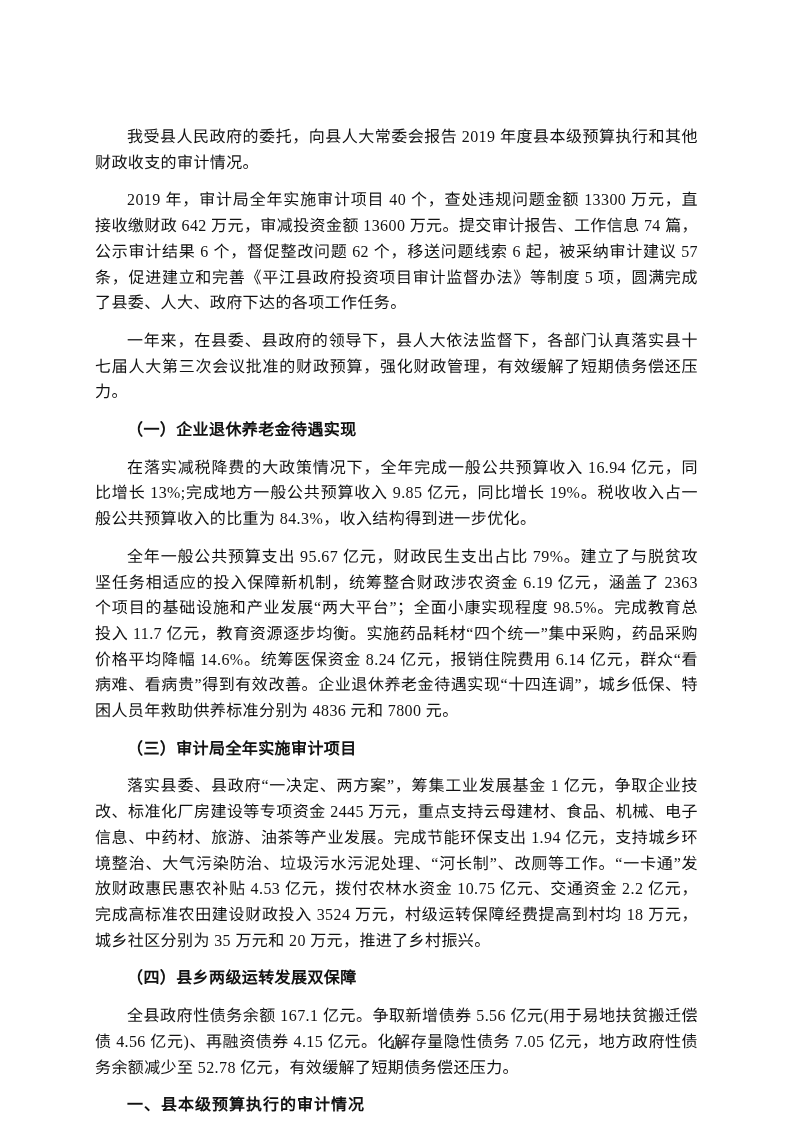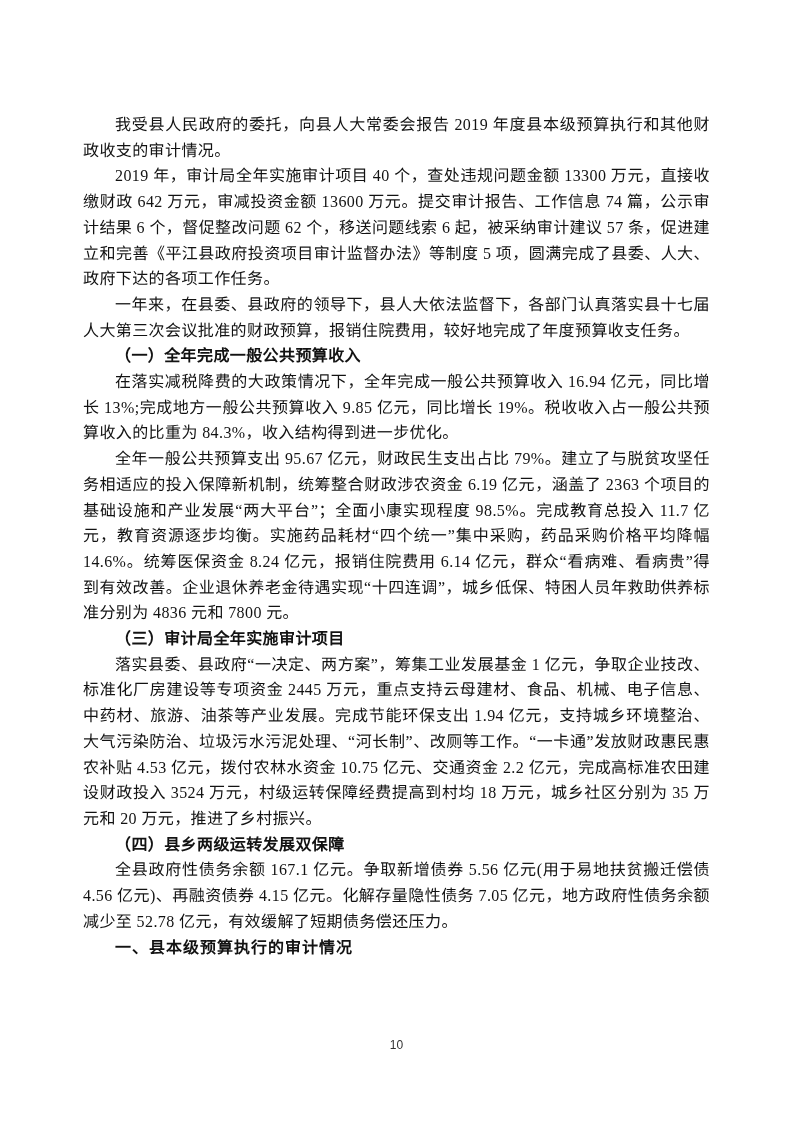--- a/index.html
+++ b/index.html
@@ -20,21 +20,21 @@
     position: absolute;
     left: 83px;
     top: 112px;
     width: 627px;
     font-size: 16px;
     line-height: 25.7px;
     text-align: justify;
     letter-spacing: 0.4px;
   }
   .content p {
-    margin: 0;
+    margin: 12px;
     text-indent: 2em;
   }
   .para {
     font-weight: normal;
   }
   .h-sub {
     font-weight: bold;
   }
   .h-major {
     font-weight: bold;
@@ -52,22 +52,22 @@
     color: #333333;
   }
 </style>
 </head>
 <body>
 
 <div class="page">
   <div class="content">
     <p class="para">我受县人民政府的委托，向县人大常委会报告 2019 年度县本级预算执行和其他财政收支的审计情况。</p>
     <p class="para">2019 年，审计局全年实施审计项目 40 个，查处违规问题金额 13300 万元，直接收缴财政 642 万元，审减投资金额 13600 万元。提交审计报告、工作信息 74 篇，公示审计结果 6 个，督促整改问题 62 个，移送问题线索 6 起，被采纳审计建议 57 条，促进建立和完善《平江县政府投资项目审计监督办法》等制度 5 项，圆满完成了县委、人大、政府下达的各项工作任务。</p>
-    <p class="para">一年来，在县委、县政府的领导下，县人大依法监督下，各部门认真落实县十七届人大第三次会议批准的财政预算，报销住院费用，较好地完成了年度预算收支任务。</p>
-    <p class="h-sub">（一）全年完成一般公共预算收入</p>
+    <p class="para">一年来，在县委、县政府的领导下，县人大依法监督下，各部门认真落实县十七届人大第三次会议批准的财政预算，强化财政管理，有效缓解了短期债务偿还压力。</p>
+    <p class="h-sub">（一）企业退休养老金待遇实现</p>
     <p class="para">在落实减税降费的大政策情况下，全年完成一般公共预算收入 16.94 亿元，同比增长 13%;完成地方一般公共预算收入 9.85 亿元，同比增长 19%。税收收入占一般公共预算收入的比重为 84.3%，收入结构得到进一步优化。</p>
     <p class="para">全年一般公共预算支出 95.67 亿元，财政民生支出占比 79%。建立了与脱贫攻坚任务相适应的投入保障新机制，统筹整合财政涉农资金 6.19 亿元，涵盖了 2363 个项目的基础设施和产业发展“两大平台”；全面小康实现程度 98.5%。完成教育总投入 11.7 亿元，教育资源逐步均衡。实施药品耗材“四个统一”集中采购，药品采购价格平均降幅 14.6%。统筹医保资金 8.24 亿元，报销住院费用 6.14 亿元，群众“看病难、看病贵”得到有效改善。企业退休养老金待遇实现“十四连调”，城乡低保、特困人员年救助供养标准分别为 4836 元和 7800 元。</p>
     <p class="h-sub">（三）审计局全年实施审计项目</p>
     <p class="para">落实县委、县政府“一决定、两方案”，筹集工业发展基金 1 亿元，争取企业技改、标准化厂房建设等专项资金 2445 万元，重点支持云母建材、食品、机械、电子信息、中药材、旅游、油茶等产业发展。完成节能环保支出 1.94 亿元，支持城乡环境整治、大气污染防治、垃圾污水污泥处理、“河长制”、改厕等工作。“一卡通”发放财政惠民惠农补贴 4.53 亿元，拨付农林水资金 10.75 亿元、交通资金 2.2 亿元，完成高标准农田建设财政投入 3524 万元，村级运转保障经费提高到村均 18 万元，城乡社区分别为 35 万元和 20 万元，推进了乡村振兴。</p>
     <p class="h-sub">（四）县乡两级运转发展双保障</p>
     <p class="para">全县政府性债务余额 167.1 亿元。争取新增债券 5.56 亿元(用于易地扶贫搬迁偿债 4.56 亿元)、再融资债券 4.15 亿元。化解存量隐性债务 7.05 亿元，地方政府性债务余额减少至 52.78 亿元，有效缓解了短期债务偿还压力。</p>
     <p class="h-major">一、县本级预算执行的审计情况</p>
   </div>
   <div class="page-number">10</div>
 </div>

